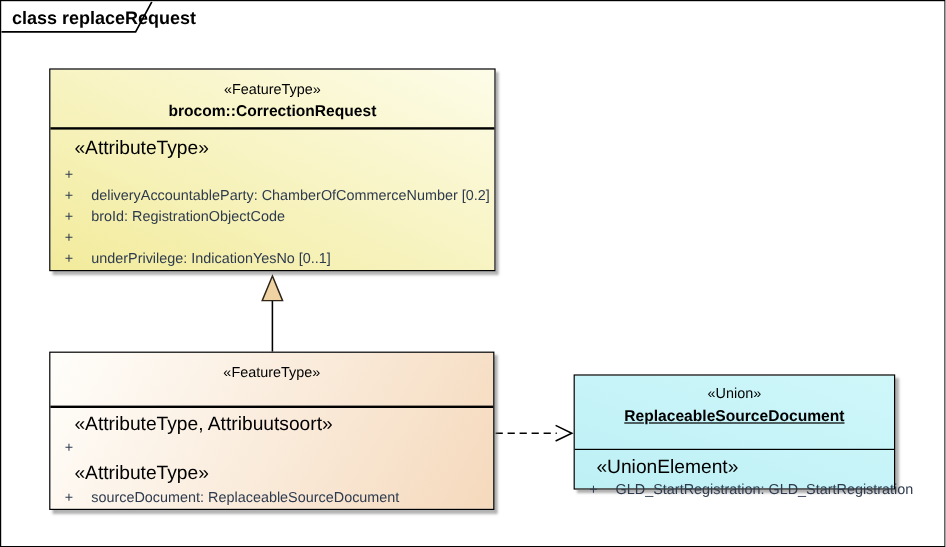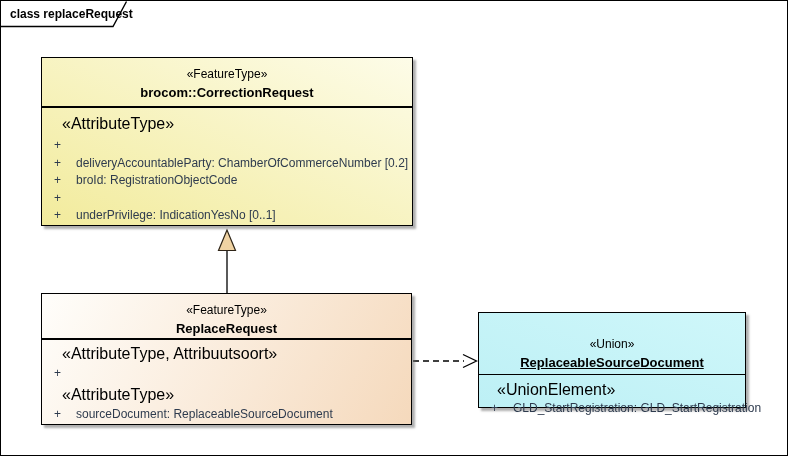--- a/index.html
+++ b/index.html
@@ -10,21 +10,21 @@
     height: 456px;
     background: #ffffff;
     border: 1px solid #000;
     font-family: "Liberation Sans", sans-serif;
     overflow: hidden;
   }
   .frame-tab-label {
     position: absolute;
     left: 9px;
     top: 6px;
-    font-size: 12px;
+    font-size: 15px;
     font-weight: bold;
     color: #000;
     white-space: nowrap;
   }
   .connector-svg {
     position: absolute;
     left: 0; top: 0;
     width: 788px; height: 456px;
   }
   .uml-class {
@@ -44,21 +44,21 @@
     left: 477px; top: 311px; width: 268px; height: 96px;
     background: linear-gradient(to top right, var(--union-fill-start), var(--union-fill-end));
   }
   .class-header {
     text-align: center;
     border-bottom: 2px solid #000;
     padding-top: 7px;
   }
   .box-correction .class-header { height: 50px; }
   .box-replace .class-header { height: 46px; }
-  .box-union .class-header { height: 62px; border-bottom-width: 1.5px; padding-top: 22px; }
+  .box-union .class-header { height: 62px; border-bottom-width: 1.5px; padding-top: 6px; }
   .stereotype-line {
     font-size: 12px;
     color: #000;
     line-height: 18px;
     white-space: nowrap;
   }
   .class-name {
     font-size: 13px;
     font-weight: bold;
     color: #000;
@@ -139,21 +139,20 @@
       <div class="attr-row">
         <span class="attr-vis">+</span>
         <span>underPrivilege: IndicationYesNo [0..1]</span>
       </div>
     </div>
   </div>
 
   <div class="uml-class box-replace">
     <div class="class-header">
       <div class="stereotype-line">«FeatureType»</div>
-      <div class="class-name">ReplaceRequest</div>
     </div>
     <div class="compartment">
       <div class="compartment-stereotype">«AttributeType, Attribuutsoort»</div>
       <div class="attr-row">
         <span class="attr-vis">+</span>
       </div>
       <div class="compartment-stereotype mt2">«AttributeType»</div>
       <div class="attr-row">
         <span class="attr-vis">+</span>
         <span>sourceDocument: ReplaceableSourceDocument</span>

